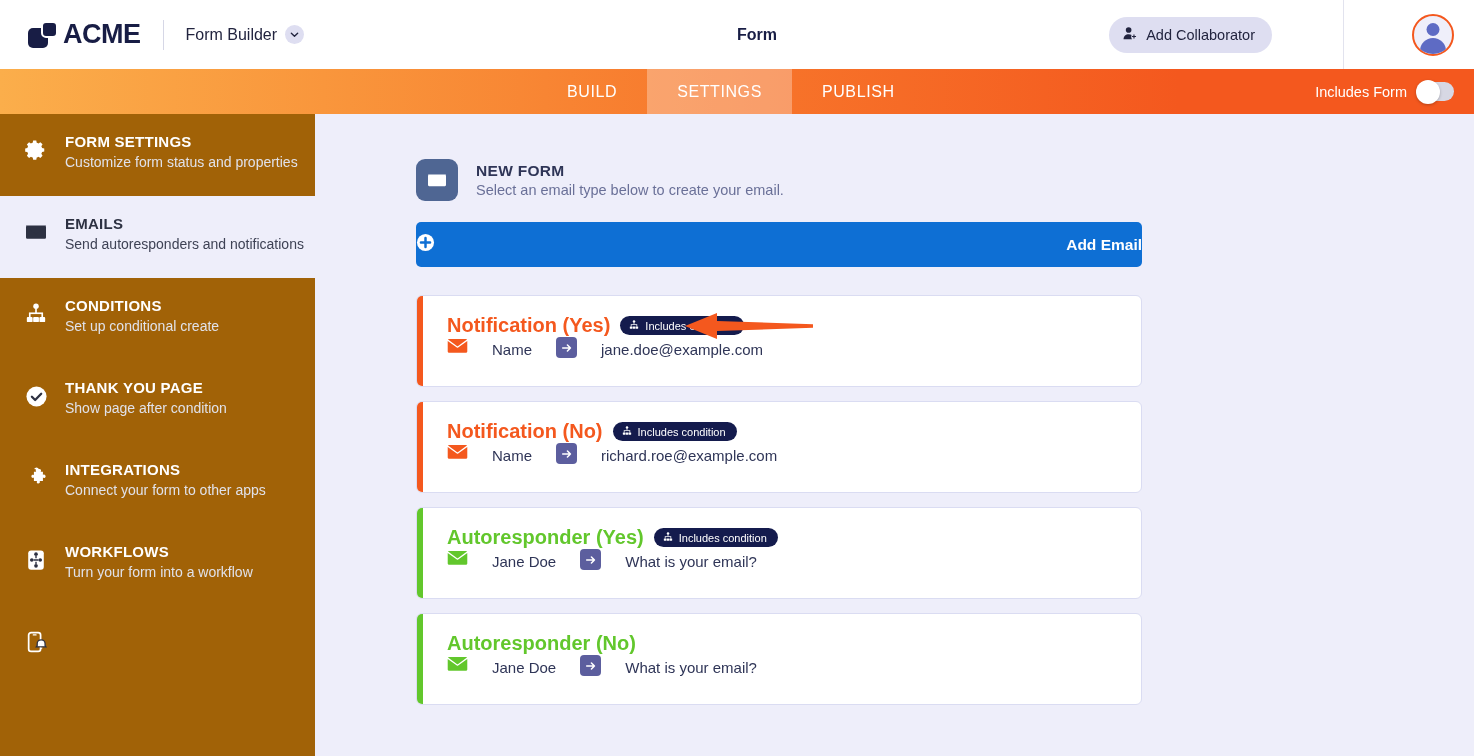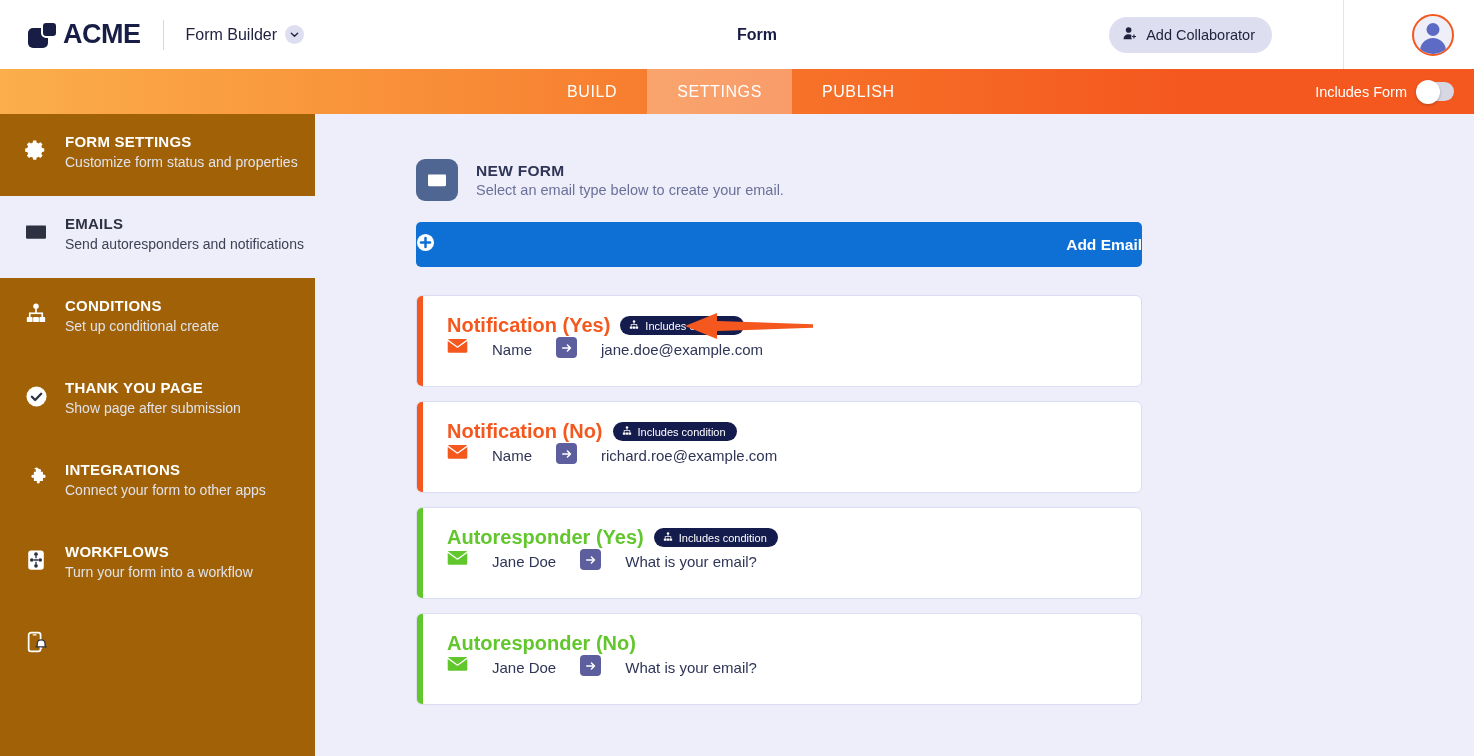--- a/index.html
+++ b/index.html
@@ -291,21 +291,21 @@
 
   <div class="side-item">
     <span class="side-icon">
       <svg width="23" height="23" viewBox="0 0 24 24">
         <circle cx="12" cy="12" r="10.5" fill="#ffffff"></circle>
         <path d="M7.2 12.2 L10.6 15.6 L16.9 9.1" stroke="#2D3142" stroke-width="2.4" fill="none" stroke-linecap="round" stroke-linejoin="round"></path>
       </svg>
     </span>
     <div>
       <div class="side-title">THANK YOU PAGE</div>
-      <div class="side-sub">Show page after submission</div>
+      <div class="side-sub">Show page after condition</div>
     </div>
   </div>
 
   <div class="side-item">
     <span class="side-icon">
       <svg width="23" height="23" viewBox="0 0 24 24" fill="#ffffff">
         <path d="M9.6 2.2a2.5 2.5 0 014.8 0c.6-.3 1.5-.2 2 .4.6.7.4 1.7-.1 2.3h2.4v3.4c.7-.5 1.8-.5 2.4.2.7.8.5 2-.3 2.6-.7.5-1.6.4-2.1-.1v3.6h-3.5c.5.6.5 1.6-.1 2.2-.7.7-1.9.6-2.5-.2-.5-.6-.4-1.5.1-2H9.3v-3.6c-.6.5-1.6.5-2.2-.1-.7-.7-.6-1.9.2-2.5.6-.4 1.4-.4 2 .1V5h2.4c-.5-.6-.7-1.6-.1-2.3z"></path>
       </svg>
     </span>
     <div>

